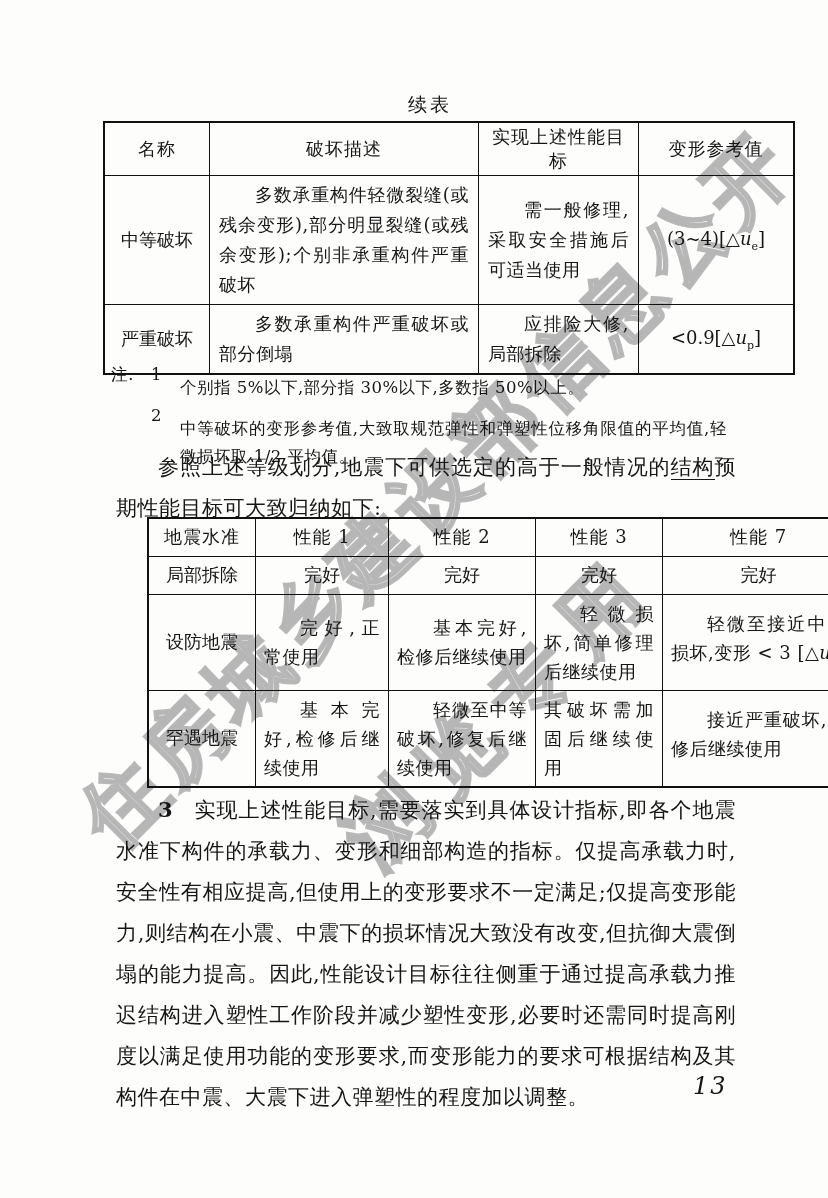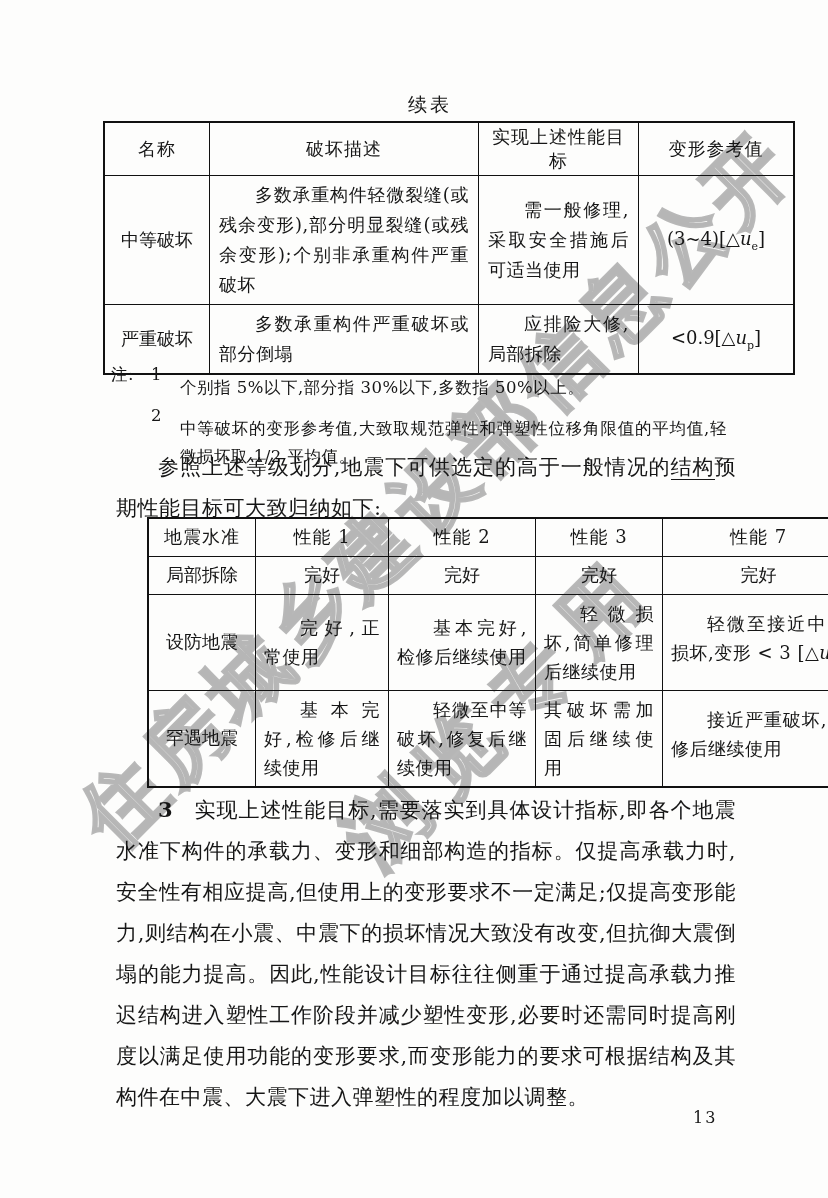--- a/index.html
+++ b/index.html
@@ -67,22 +67,22 @@
     position:absolute;left:104px;width:620px;
     font-size:21px;line-height:41px;letter-spacing:0.5px;
     text-align:justify;text-justify:inter-character;
     text-indent:2em;margin:12px;
   }
   .para1{top:435px;}
   .para3{top:777px;}
   .para3 .pnum{font-weight:bold;margin-right:21px;}
   .u-line{border-bottom:1.5px solid #161616;}
   .page-num{
-    position:absolute;left:693px;top:1108px;
-    font-size:16px;letter-spacing:2px;
+    position:absolute;left:693px;top:1072px;
+    font-size:24px;font-style:italic;letter-spacing:2px;
     font-family:"DejaVu Serif","Liberation Serif",serif;
   }
 </style>
 </head>
 <body>
 
 <div class="page">
 
   <div class="wm-layer">
     <div class="wm-line wm-line1">住房城乡建设部信息公开</div>

